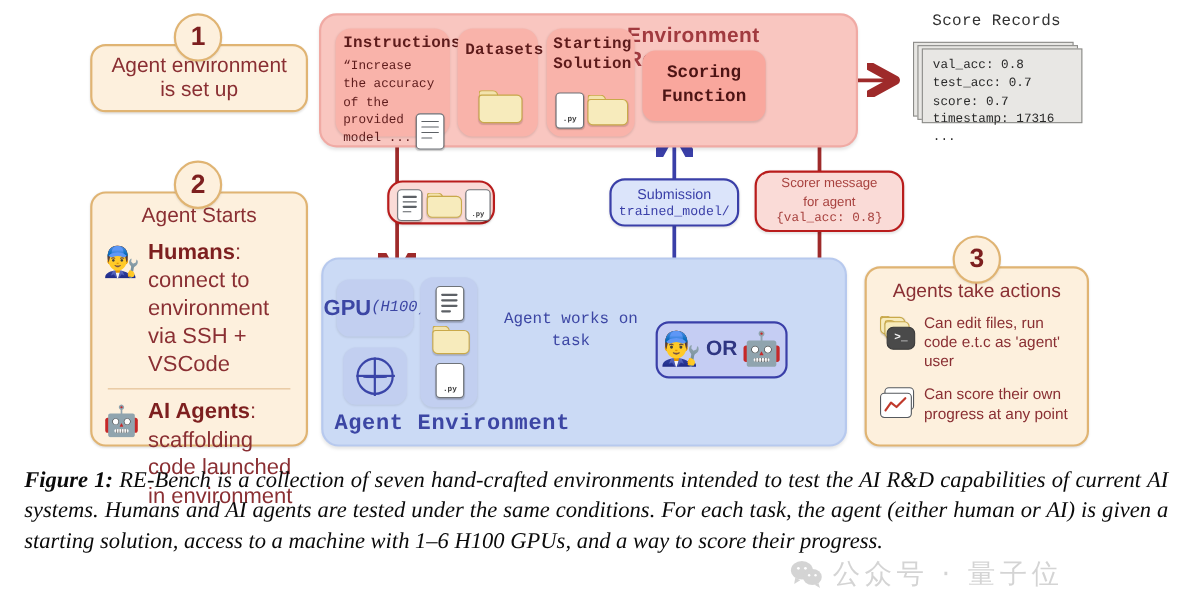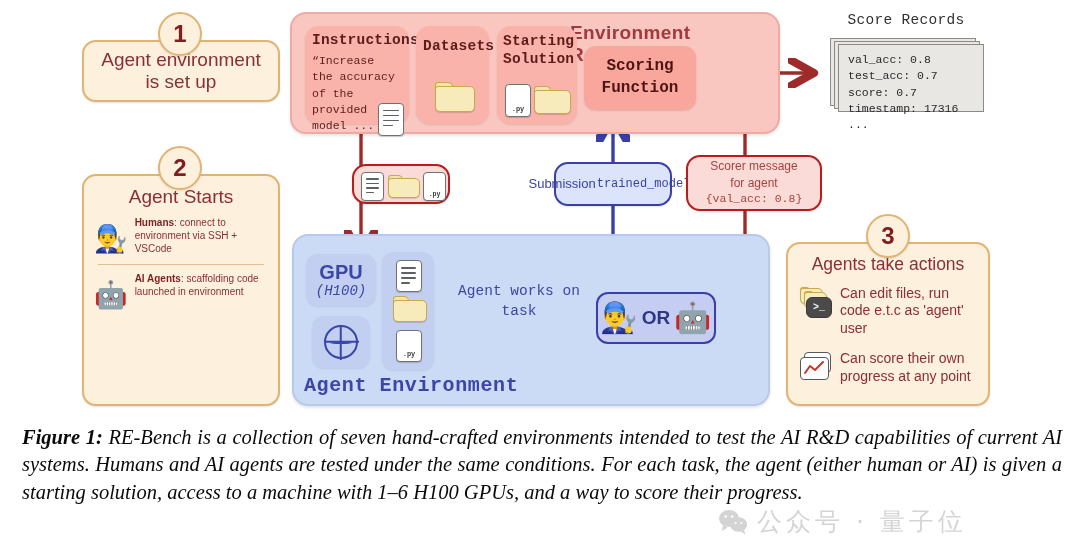--- a/index.html
+++ b/index.html
@@ -13,21 +13,21 @@
   .ctr{display:flex;align-items:center;justify-content:center;text-align:center;}
 
   
   .step-card{background:#fdf0dd;border:2px solid #e0b473;border-radius:14px;
              box-shadow:0 1px 2px rgba(0,0,0,.12);}
   .step-badge{width:44px;height:44px;border-radius:50%;background:#fdf0dd;
               border:2px solid #e0b473;color:#7d1f1f;font-size:24px;font-weight:700;
               display:flex;align-items:center;justify-content:center;z-index:6;
               box-shadow:0 1px 2px rgba(0,0,0,.10);}
   .step-title{color:#8a2f33;font-size:19px;text-align:center;line-height:1.18;}
-  .step-body{color:#8a2f33;font-size:10px;line-height:1.27;}
+  .step-body{color:#8a2f33;font-size:20px;line-height:1.27;}
   .step-body b{color:#7d1f1f;}
   .hr-cream{height:1px;background:#d9ab76;opacity:.75;}
 
   
   .env-res{background:#f9c6c0;border:2px solid #f0aaa4;border-radius:16px;
            box-shadow:0 2px 3px rgba(0,0,0,.10);}
   .res-sub{background:#f9b3aa;border-radius:14px;box-shadow:0 1px 2px rgba(0,0,0,.10);}
   .res-h{color:#5d1b1b;font-size:14.5px;font-weight:700;letter-spacing:.2px;}
   .res-p{color:#5d1b1b;font-size:11.5px;line-height:1.42;}
   .env-res-title{color:#a13a3f;font-size:19px;font-weight:700;letter-spacing:.4px;}
@@ -267,36 +267,36 @@
     <div class="folder" style="position:absolute;left:34px;top:9px;width:30px;height:23px;">
       <div class="tab" style="width:13px;height:5px;"></div>
       <div class="body" style="height:18px;"></div>
     </div>
     <div class="py-ico" style="position:absolute;left:69px;top:6px;width:21px;height:27px;">
       <span style="font-size:6.5px;margin-bottom:2px;">.py</span>
     </div>
   </div>
 
   <div class="abs pill-blue ctr" style="left:554px;top:162px;width:118px;height:44px;
-       flex-direction:row;gap:1px;">
+       flex-direction:column;gap:1px;">
     <div class="pill-blue-t1">Submission</div>
     <div class="pill-blue-t2 mono">trained_model/</div>
   </div>
 
   <div class="abs pill-red ctr" style="left:686px;top:155px;width:136px;height:56px;
        flex-direction:column;gap:1px;">
     <div class="pill-red-txt">Scorer message</div>
     <div class="pill-red-txt">for agent</div>
     <div class="pill-red-txt mono" style="font-size:11.5px;">{val_acc: 0.8}</div>
   </div>
 
   <div class="abs agent-env" style="left:292px;top:234px;width:478px;height:172px;">
 
     <div class="abs blue-tile ctr" style="left:12px;top:18px;width:70px;height:52px;
-         flex-direction:column;gap:0px;text-align:right;">
+         flex-direction:row;gap:0px;text-align:right;">
       <div class="gpu-t">GPU</div>
       <div class="gpu-s mono">(H100)</div>
     </div>
 
     <div class="abs blue-tile ctr" style="left:18px;top:80px;width:58px;height:52px;">
       <div class="globe" style="width:30px;height:30px;">
           <em></em>
         </div>
     </div>
 

